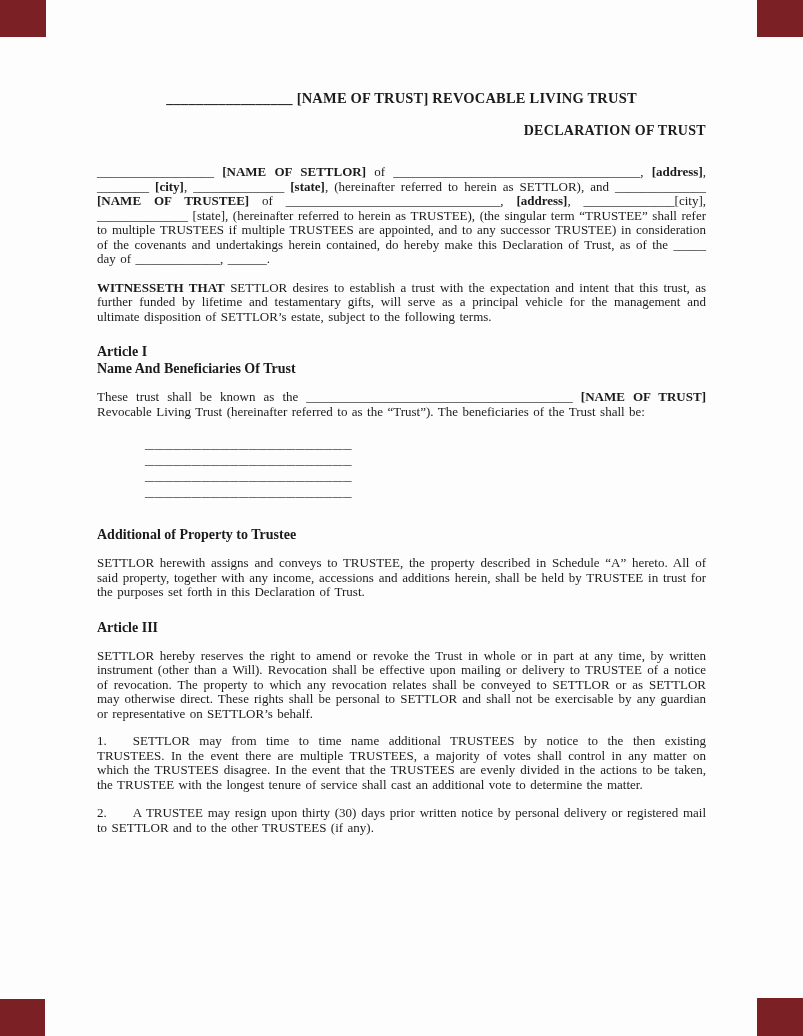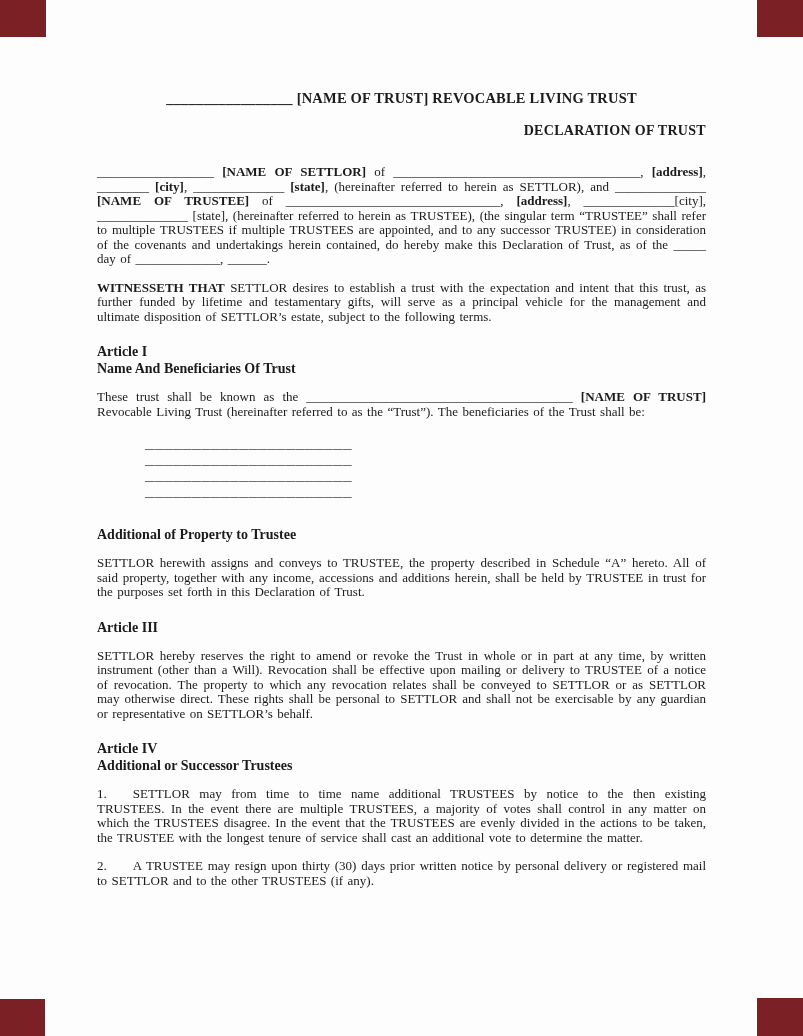--- a/index.html
+++ b/index.html
@@ -116,23 +116,19 @@
     </div>
 
     <p class="para after-heading"><span>SETTLOR herewith assigns and conveys to TRUSTEE, the property described in Schedule “A” hereto. All of said property, together with any income, accessions and additions herein, shall be held by TRUSTEE in trust for the purposes set forth in this Declaration of Trust.</span></p>
 
     <div class="article-heading">
       <div>Article III</div>
     </div>
 
     <p class="para after-heading"><span>SETTLOR hereby reserves the right to amend or revoke the Trust in whole or in part at any time, by written instrument (other than a Will). Revocation shall be effective upon mailing or delivery to TRUSTEE of a notice of revocation. The property to which any revocation relates shall be conveyed to SETTLOR or as SETTLOR may otherwise direct. These rights shall be personal to SETTLOR and shall not be exercisable by any guardian or representative on SETTLOR’s behalf.</span></p>
 
-    <div class="article-heading">
-      <div>Article IV</div>
-      <div>Additional or Successor Trustees</div>
-    </div>
 
     <p class="para after-heading"><span>1.  SETTLOR may from time to time name additional TRUSTEES by notice to the then existing TRUSTEES. In the event there are multiple TRUSTEES, a majority of votes shall control in any matter on which the TRUSTEES disagree. In the event that the TRUSTEES are evenly divided in the actions to be taken, the TRUSTEE with the longest tenure of service shall cast an additional vote to determine the matter.</span></p>
 
     <p class="para"><span>2.  A TRUSTEE may resign upon thirty (30) days prior written notice by personal delivery or registered mail to SETTLOR and to the other TRUSTEES (if any).</span></p>
 
   </div>
 </div>
 
 </body></html>

